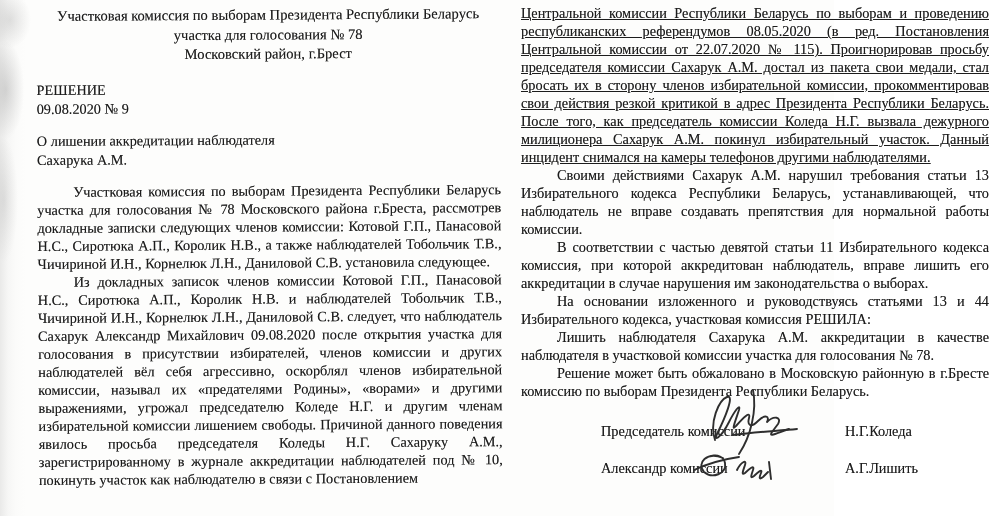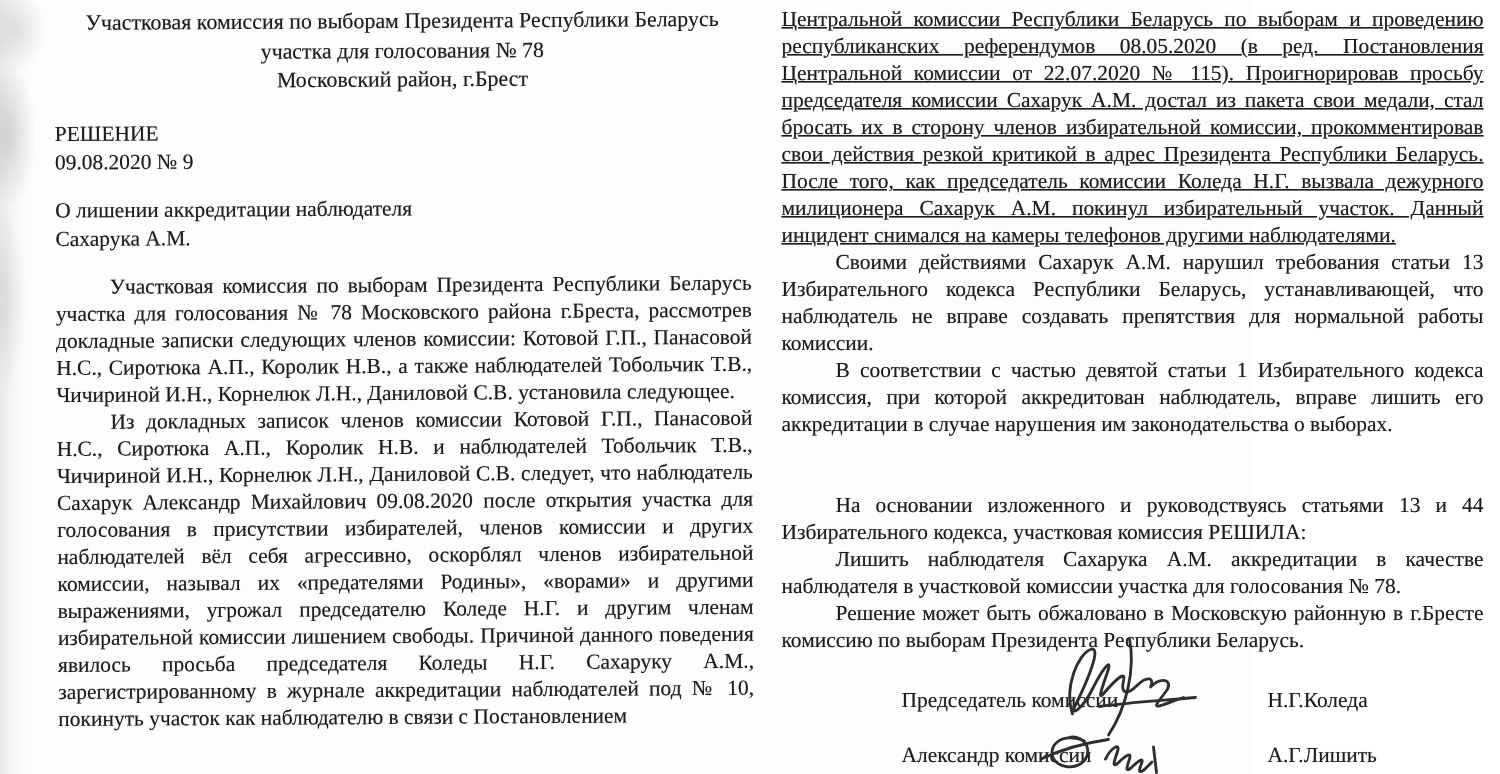--- a/index.html
+++ b/index.html
@@ -33,21 +33,21 @@
   .doc-header { text-align: center; line-height: 19.5px; font-size: 14.6px; }
   .decision-block { margin-top: 15px; line-height: 19px; }
   .subject-block  { margin-top: 13px; line-height: 19px; }
 
   .para {
     text-align: justify;
     text-indent: 36px;
     margin: 0;
   }
   .para.cont { text-indent: 0; text-decoration: underline; }
-  .gap-before { margin-top: 36px; }
+  .gap-before { }
 
   .sig-area { margin-top: 12px; }
   .sig-row {
     position: relative;
     display: flex;
     align-items: center;
     height: 37px;
     padding-left: 44px;
     box-sizing: border-box;
   }
@@ -86,21 +86,21 @@
       <div>Сахарука А.М.</div>
     </div>
 
     <p class="para" style="margin-top:13px">Участковая комиссия по выборам Президента Республики Беларусь участка для голосования № 78 Московского района г.Бреста, рассмотрев докладные записки следующих членов комиссии: Котовой Г.П., Панасовой Н.С., Сиротюка А.П., Королик Н.В., а также наблюдателей Тобольчик Т.В., Чичириной И.Н., Корнелюк Л.Н., Даниловой С.В. установила следующее.</p>
     <p class="para">Из докладных записок членов комиссии Котовой Г.П., Панасовой Н.С., Сиротюка А.П., Королик Н.В. и наблюдателей Тобольчик Т.В., Чичириной И.Н., Корнелюк Л.Н., Даниловой С.В. следует, что наблюдатель Сахарук Александр Михайлович 09.08.2020 после открытия участка для голосования в присутствии избирателей, членов комиссии и других наблюдателей вёл себя агрессивно, оскорблял членов избирательной комиссии, называл их «предателями Родины», «ворами» и другими выражениями, угрожал председателю Коледе Н.Г. и другим членам избирательной комиссии лишением свободы. Причиной данного поведения явилось просьба председателя Коледы Н.Г. Сахаруку А.М., зарегистрированному в журнале аккредитации наблюдателей под № 10, покинуть участок как наблюдателю в связи с Постановлением</p>
   </div>
 
   <div class="col col-right">
     <p class="para cont">Центральной комиссии Республики Беларусь по выборам и проведению республиканских референдумов 08.05.2020 (в ред. Постановления Центральной комиссии от 22.07.2020 № 115). Проигнорировав просьбу председателя комиссии Сахарук А.М. достал из пакета свои медали, стал бросать их в сторону членов избирательной комиссии, прокомментировав свои действия резкой критикой в адрес Президента Республики Беларусь. После того, как председатель комиссии Коледа Н.Г. вызвала дежурного милиционера Сахарук А.М. покинул избирательный участок. Данный инцидент снимался на камеры телефонов другими наблюдателями.</p>
     <p class="para">Своими действиями Сахарук А.М. нарушил требования статьи 13 Избирательного кодекса Республики Беларусь, устанавливающей, что наблюдатель не вправе создавать препятствия для нормальной работы комиссии.</p>
-    <p class="para">В соответствии с частью девятой статьи 1 Избирательного кодекса комиссия, при которой аккредитован наблюдатель, вправе лишить его аккредитации в случае нарушения им законодательства о выборах.</p>
+    <p class="para">В соответствии с частью девятой статьи 11 Избирательного кодекса комиссия, при которой аккредитован наблюдатель, вправе лишить его аккредитации в случае нарушения им законодательства о выборах.</p>
 
     <p class="para gap-before">На основании изложенного и руководствуясь статьями 13 и 44 Избирательного кодекса, участковая комиссия РЕШИЛА:</p>
     <p class="para">Лишить наблюдателя Сахарука А.М. аккредитации в качестве наблюдателя в участковой комиссии участка для голосования № 78.</p>
     <p class="para">Решение может быть обжаловано в Московскую районную в г.Бресте комиссию по выборам Президента Республики Беларусь.</p>
 
     <div class="sig-area">
 
       <div class="sig-row">
         <span class="sig-role">Председатель комиссии</span>
         <svg class="sig-mark chair" width="104" height="72" viewBox="0 0 104 72" aria-hidden="true">

